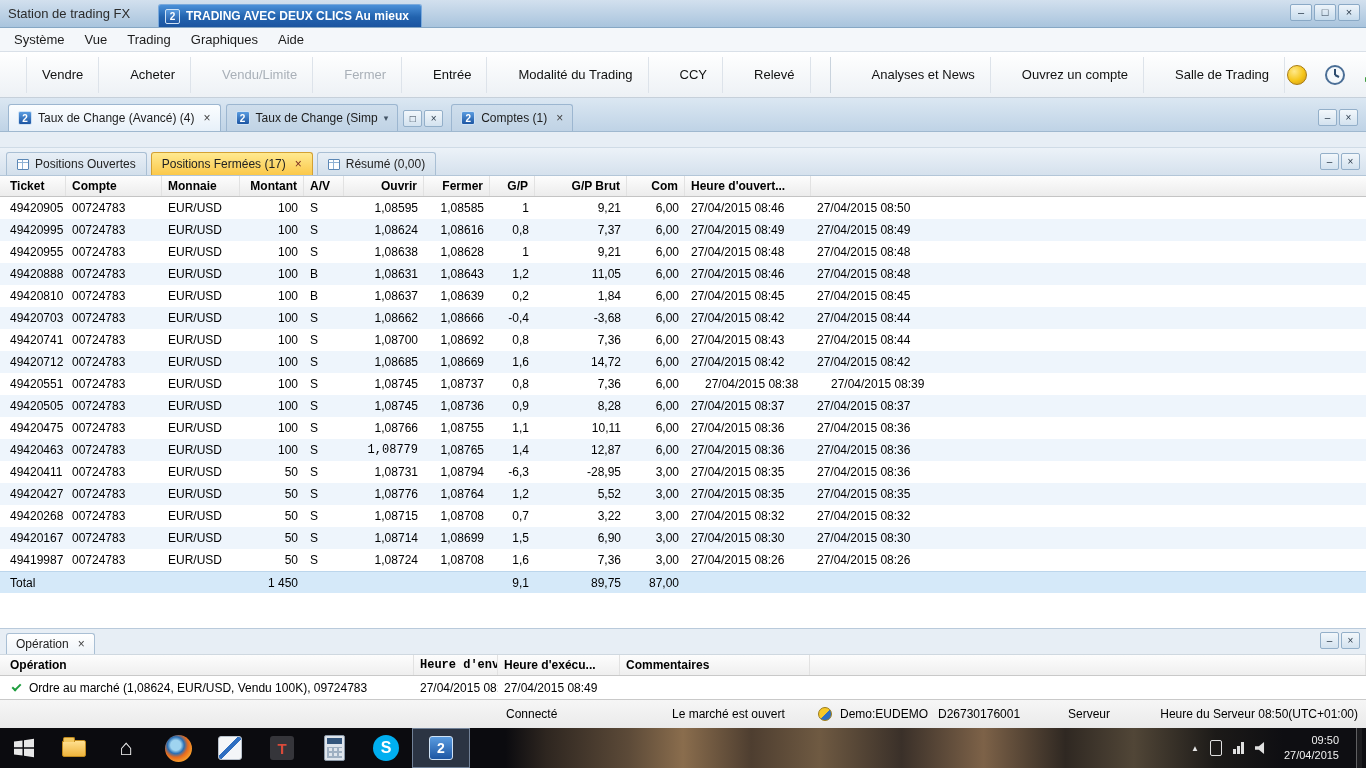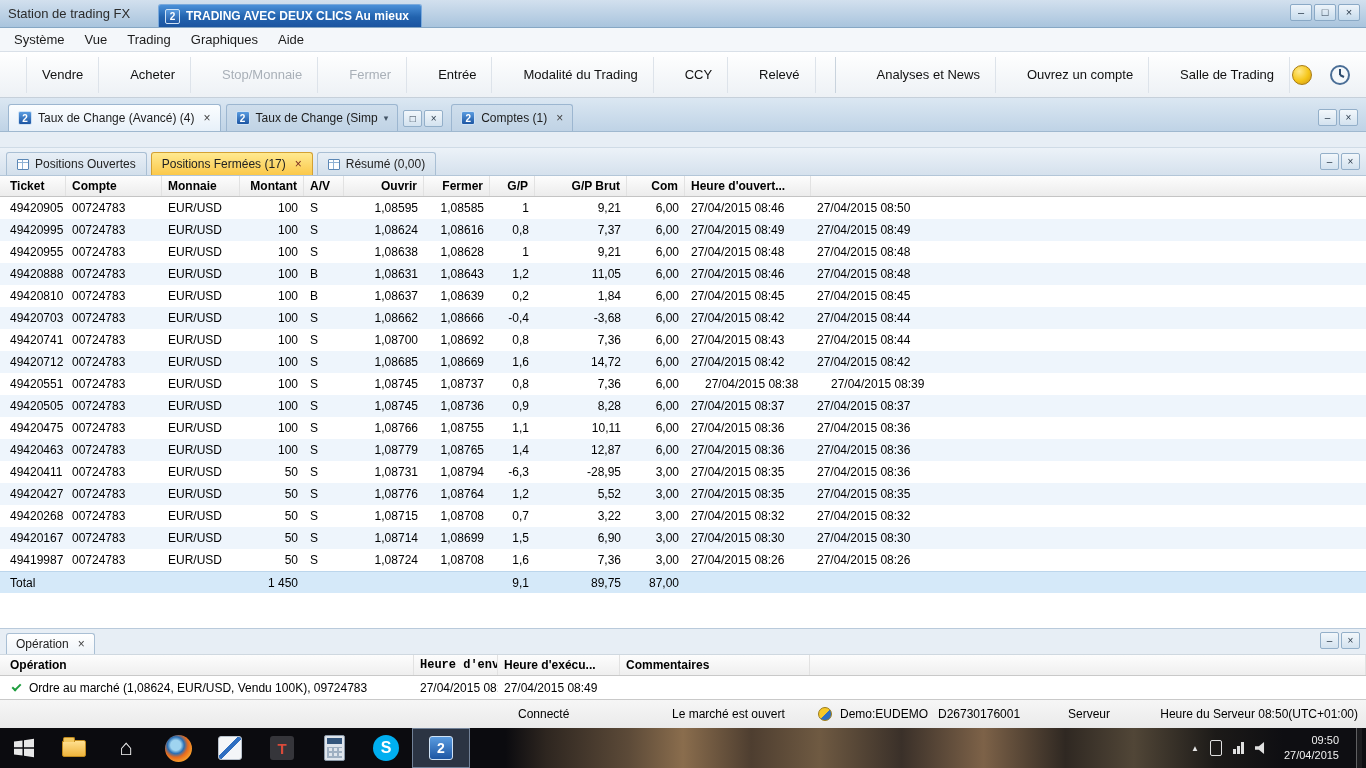--- a/index.html
+++ b/index.html
@@ -142,21 +142,21 @@
       <div class="menu-item">Vue</div>
       <div class="menu-item">Trading</div>
       <div class="menu-item">Graphiques</div>
       <div class="menu-item">Aide</div>
     </div>
 
   <div class="toolbar">
     <div style="display:flex;align-items:center;">
         <div class="tb-btn">Vendre</div>
         <div class="tb-btn">Acheter</div>
-        <div class="tb-btn disabled">Stop/Monnaie</div>
+        <div class="tb-btn disabled">Vendu/Limite</div>
         <div class="tb-btn disabled">Fermer</div>
         <div class="tb-btn">Entrée</div>
         <div class="tb-btn">Modalité du Trading</div>
         <div class="tb-btn">CCY</div>
         <div class="tb-btn">Relevé</div>
         <div class="tb-gap"></div>
         <div class="tb-btn">Analyses et News</div>
         <div class="tb-btn">Ouvrez un compte</div>
         <div class="tb-btn">Salle de Trading</div>
       </div>
@@ -400,21 +400,21 @@
           <div class="cell r" style="width: 58px;">6,00</div>
           <div class="cell" style="width: 126px;">27/04/2015 08:36</div>
           <div class="cell flex1">27/04/2015 08:36</div>
         </div>
         <div class="trow alt">
           <div class="cell" style="width: 62px;">49420463</div>
           <div class="cell" style="width: 96px;">00724783</div>
           <div class="cell" style="width: 78px;">EUR/USD</div>
           <div class="cell r" style="width: 64px;">100</div>
           <div class="cell" style="width: 40px;">S</div>
-          <div class="cell r" style="width: 80px;">1,08779</div>
+          <div class="cell r" style="width: 80px; font-family: Liberation Mono, monospace;">1,08779</div>
           <div class="cell r" style="width: 66px;">1,08765</div>
           <div class="cell r" style="width: 45px;">1,4</div>
           <div class="cell r" style="width: 92px;">12,87</div>
           <div class="cell r" style="width: 58px;">6,00</div>
           <div class="cell" style="width: 126px;">27/04/2015 08:36</div>
           <div class="cell flex1">27/04/2015 08:36</div>
         </div>
         <div class="trow">
           <div class="cell" style="width: 62px;">49420411</div>
           <div class="cell" style="width: 96px;">00724783</div>
@@ -526,21 +526,21 @@
           <span class="check-ic"></span>
           <span style="overflow: hidden; white-space: nowrap;">Ordre au marché (1,08624, EUR/USD, Vendu 100K), 09724783</span>
         </div>
         <div class="cell" style="width: 84px;">27/04/2015 08:49</div>
         <div class="cell" style="width: 122px;">27/04/2015 08:49</div>
         <div class="cell" style="width: 190px;"></div>
       </div>
     </div>
 
   <div class="statusbar">
-    <span style="left:518px">Connecté</span>
+    <span style="left:506px">Connecté</span>
     <span style="left:672px">Le marché est ouvert</span>
     <div class="conn-ic"></div>
     <span style="left:840px">Demo:EUDEMO</span>
     <span style="left:938px">D26730176001</span>
     <span style="left:1068px">Serveur</span>
     <span style="right:8px">Heure du Serveur 08:50(UTC+01:00)</span>
   </div>
 
   <div class="taskbar">
     <div class="tb-apps">

